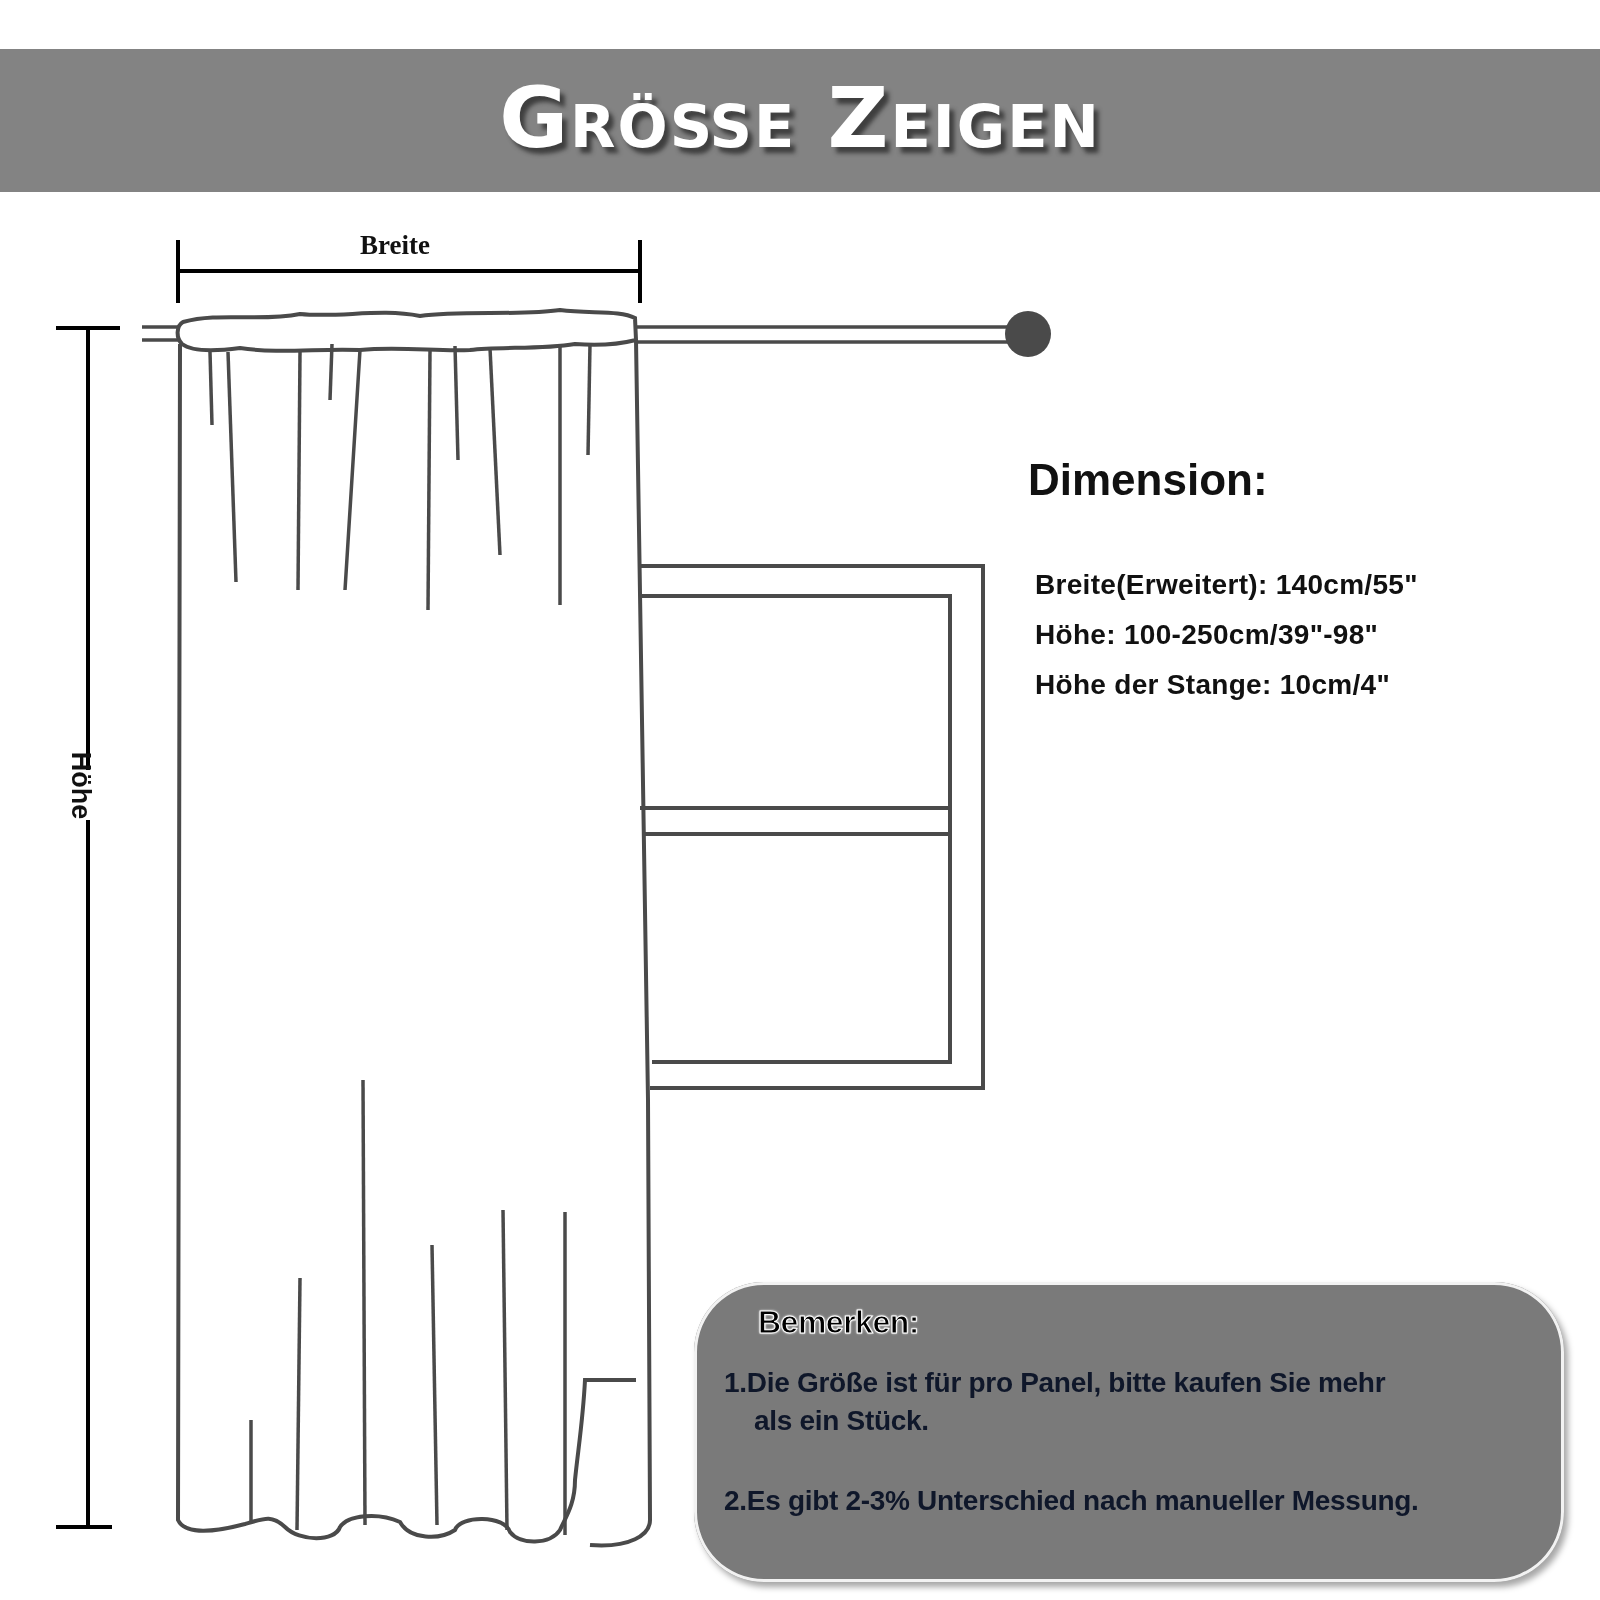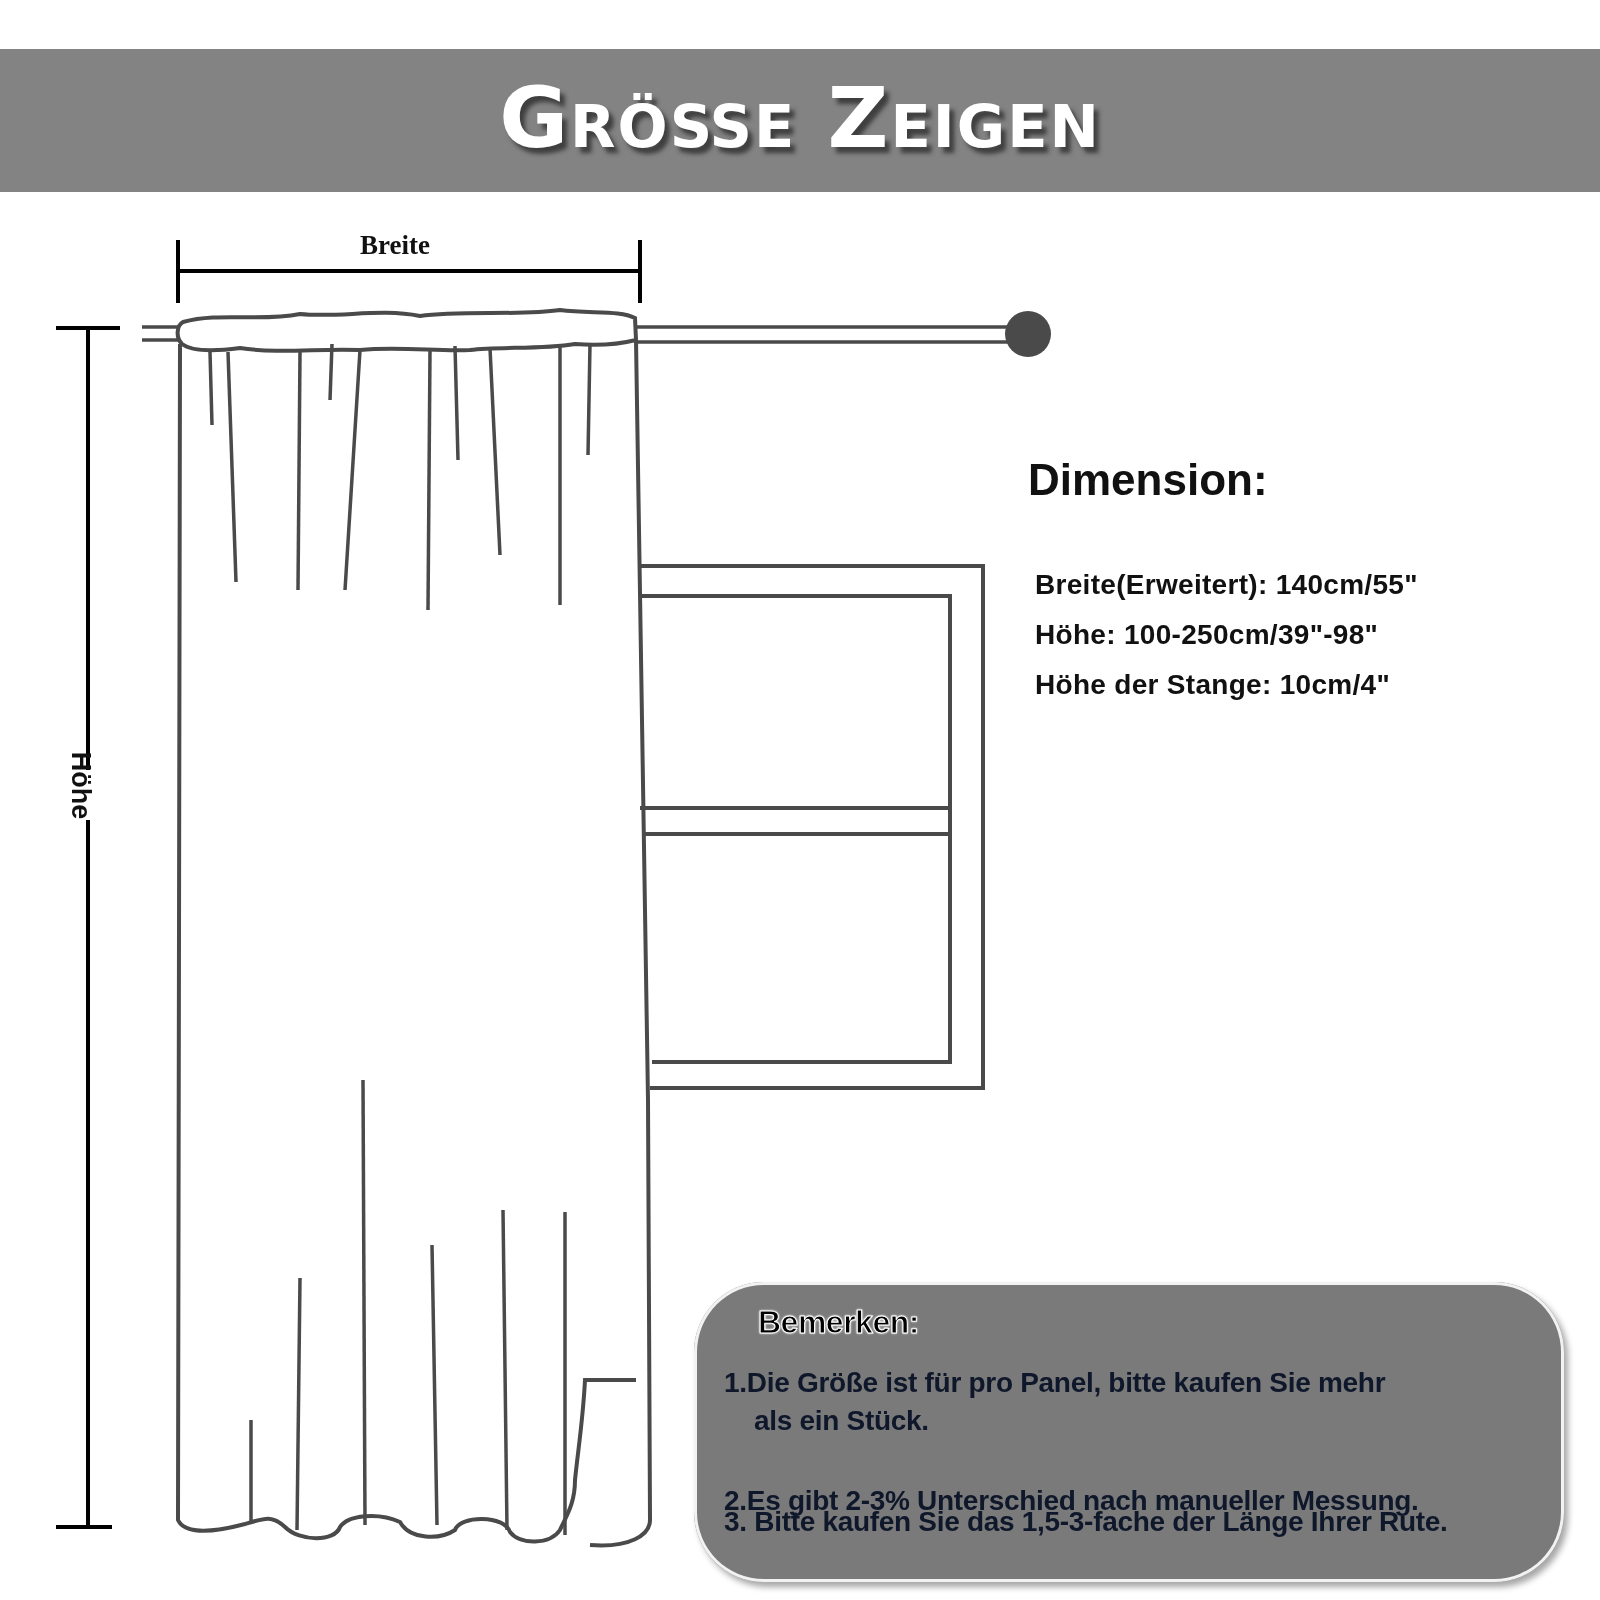--- a/index.html
+++ b/index.html
@@ -92,14 +92,13 @@
   <li>Breite(Erweitert): 140cm/55"</li>
   <li>Höhe: 100-250cm/39"-98"</li>
   <li>Höhe der Stange: 10cm/4"</li>
 </ul>
 
 <div class="notes-box">
   <div class="notes-title">Bemerken:</div>
   <div class="note note-1">1.Die Größe ist für pro Panel, bitte kaufen Sie mehr</div>
   <div class="note note-1-cont">als ein Stück.</div>
   <div class="note note-2">2.Es gibt 2-3% Unterschied nach manueller Messung.</div>
-  <div class="note note-3">3. Bitte kaufen Sie das 1,5-3-fache der Länge Ihrer Rute.</div>
 </div>
 
 </body></html>

